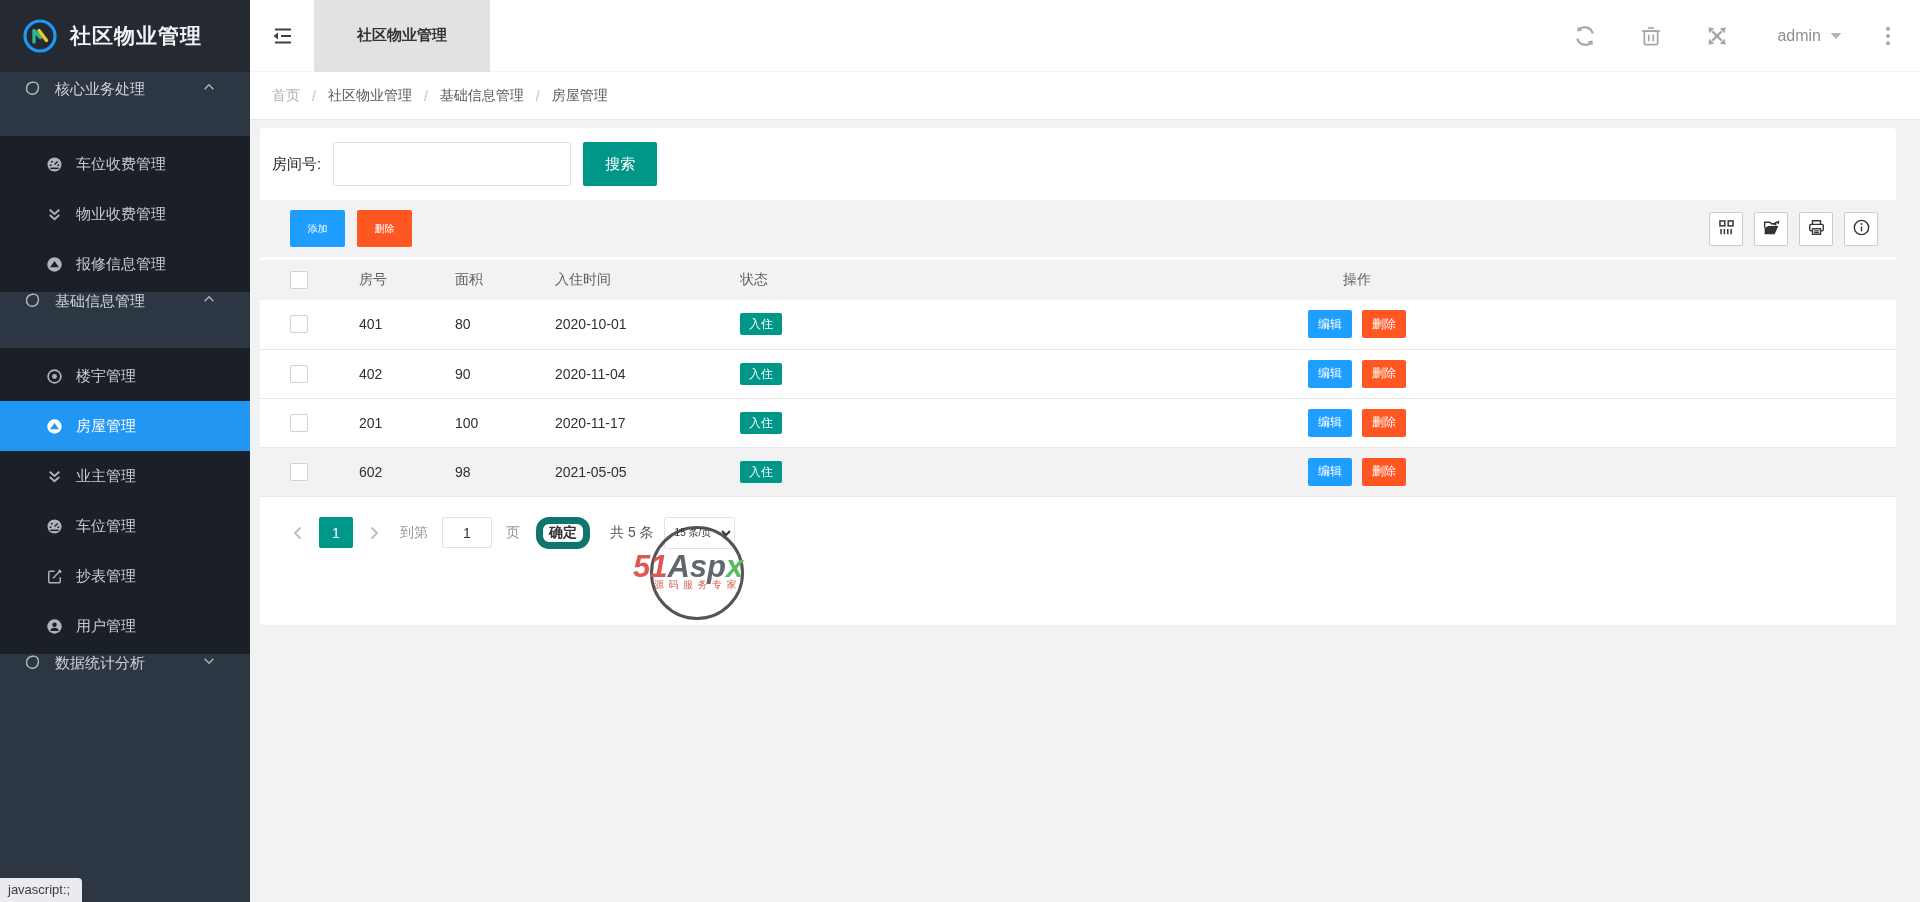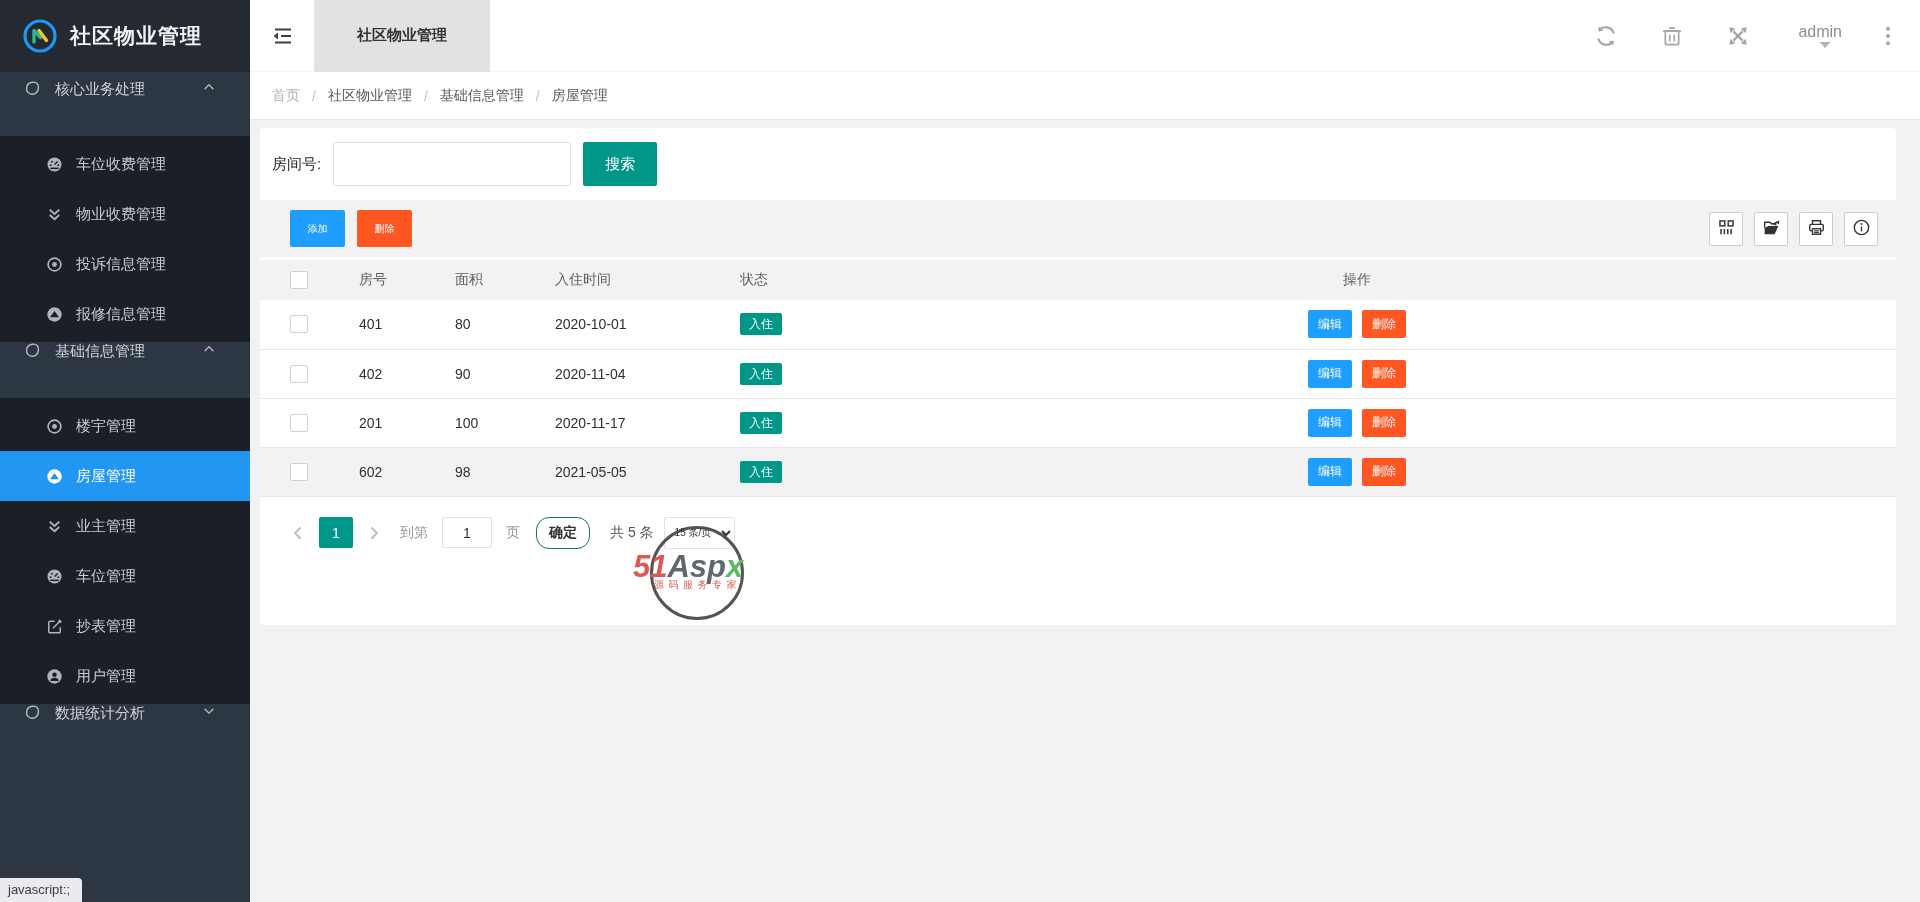--- a/index.html
+++ b/index.html
@@ -35,21 +35,21 @@
   
   .main{flex:1;display:flex;flex-direction:column;background:var(--content-bg);}
   .topbar{height:72px;background:#fff;display:flex;align-items:center;border-bottom:1px solid #f4f4f4;}
   .collapse-btn{width:64px;height:72px;display:flex;align-items:center;justify-content:center;color:#3f3f3f;cursor:pointer;}
   .collapse-btn svg{width:24px;height:20px;}
   .tab{height:72px;min-width:176px;padding:0 30px;display:flex;align-items:center;justify-content:center;
        background:#e2e2e2;color:#333;font-size:15px;font-weight:bold;cursor:pointer;}
   .topbar-right{margin-left:auto;display:flex;align-items:center;padding-right:20px;color:#a6a6a6;}
   .top-icon{width:24px;height:24px;margin-left:42px;cursor:pointer;display:inline-flex;color:#a6a6a6;}
   .top-icon svg{width:100%;height:100%;}
-  .admin{display:flex;align-items:center;margin-left:48px;cursor:pointer;color:#8f8f8f;font-size:16px;flex-direction:column;}
+  .admin{display:flex;align-items:center;margin-left:48px;cursor:pointer;color:#8f8f8f;font-size:16px;}
   .admin .caret{margin-left:9px;width:12px;height:8px;display:inline-flex;color:#b3b3b3;}
   .more-btn{margin-left:34px;}
 
   .breadcrumb-bar{height:48px;background:#fff;border-bottom:1px solid #e8e8e8;display:flex;align-items:center;padding-left:22px;font-size:14px;}
   .crumb{color:#595959;cursor:pointer;}
   .crumb.first{color:#b3b3b3;cursor:default;}
   .crumb-sep{color:#c0c0c0;margin:0 12px;}
 
   .content{flex:1;padding:8px 24px 0 10px;position:relative;}
   .card{background:#fff;border-radius:4px;height:497px;overflow:hidden;}
@@ -87,21 +87,21 @@
   .op-del{background:var(--danger);}
 
   
   .pagination{display:flex;align-items:center;padding:20px 0 0 30px;}
   .pg-arrow{width:16px;height:16px;display:inline-flex;color:#b8bcc2;cursor:pointer;}
   .pg-arrow svg{width:100%;height:100%;}
   .pg-page{width:34px;height:31px;background:var(--teal);color:#fff;border-radius:2px;display:flex;align-items:center;justify-content:center;
            margin:0 13px;font-size:14px;cursor:pointer;}
   .pg-text{color:#999;margin:0 6px;}
   .pg-input{width:50px;height:31px;border:1px solid #e2e2e2;border-radius:2px;text-align:center;font-size:14px;margin:0 8px;outline:none;color:#333;}
-  .pg-confirm{height:32px;width:54px;background:#fff;border:1px solid #0f766e;border-radius:13px;color:#333;font-weight:bold;
+  .pg-confirm{height:32px;width:54px;background:#fff;border:7px solid #0f766e;border-radius:13px;color:#333;font-weight:bold;
               font-size:14px;margin:0 10px;cursor:pointer;font-family:inherit;}
   .pg-total{color:#555;margin:0 10px;}
   .pg-select{height:32px;border:1px solid #e2e2e2;border-radius:2px;font-size:10px;color:#333;padding:0 6px;outline:none;background:#fff;font-family:inherit;}
 
   
   .watermark{position:absolute;left:383px;top:402px;width:150px;height:110px;z-index:40;pointer-events:none;opacity:.85;text-decoration:underline;}
   .wm-circle{position:absolute;left:17px;top:4px;width:94px;height:94px;border:3px solid #383838;border-radius:50%;}
   .wm-brand{position:absolute;left:0;top:27px;font-size:31px;font-style:italic;font-weight:bold;white-space:nowrap;letter-spacing:0;}
   .wm-red{color:#d63c35;} .wm-dark{color:#474d55;} .wm-green{color:#3fae49;}
   .wm-tagline{position:absolute;left:21px;top:56px;font-size:10px;color:#cf4436;letter-spacing:4.5px;white-space:nowrap;}
@@ -157,29 +157,20 @@
             <span class="item-label">车位收费管理</span>
           </div>
           <div class="submenu-item">
             <span class="ico">
               <svg viewBox="0 0 16 16" fill="none" stroke="currentColor" stroke-width="1.7">
                 <path d="M3.5 3.5 L8 7.5 L12.5 3.5"></path>
                 <path d="M3.5 8.5 L8 12.5 L12.5 8.5"></path>
               </svg>
             </span>
             <span class="item-label">物业收费管理</span>
-          </div>
-          <div class="submenu-item">
-            <span class="ico">
-              <svg viewBox="0 0 16 16">
-                <circle cx="8" cy="8" r="6" fill="none" stroke="currentColor" stroke-width="1.6"></circle>
-                <circle cx="8" cy="8" r="2.3" fill="currentColor"></circle>
-              </svg>
-            </span>
-            <span class="item-label">投诉信息管理</span>
           </div>
           <div class="submenu-item">
             <span class="ico">
               <svg viewBox="0 0 16 16">
                 <circle cx="8" cy="8" r="6.8" fill="currentColor"></circle>
                 <path d="M8 4.6 L12.2 10.6 L3.8 10.6 Z" class="cutout"></path>
               </svg>
             </span>
             <span class="item-label">报修信息管理</span>
           </div>

